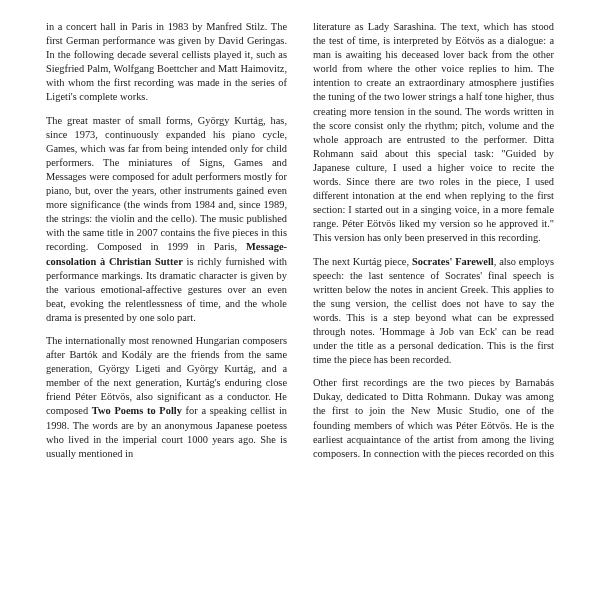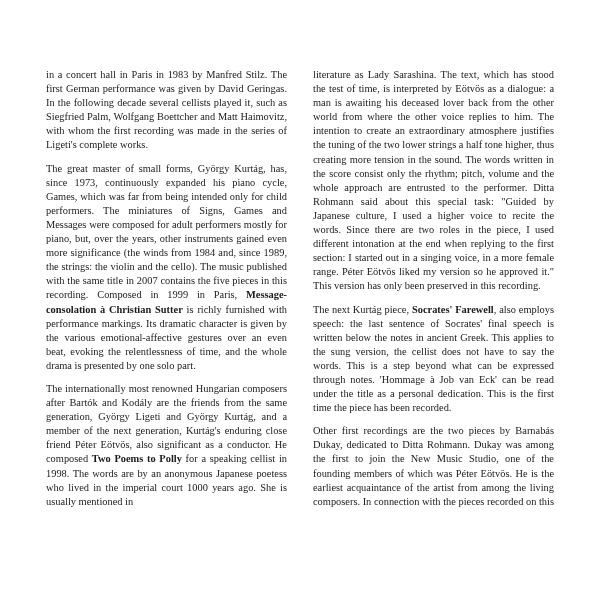--- a/index.html
+++ b/index.html
@@ -12,21 +12,21 @@
     height: 600px;
     font-family: "Liberation Serif", serif;
     color: #1a1a1a;
     overflow: hidden;
   }
   .page {
     position: relative;
     width: 600px;
     height: 600px;
     box-sizing: border-box;
-    padding: 68px 46px 30px 46px;
+    padding: 20px 46px 30px 46px;
   }
   .columns {
     display: flex;
     gap: 26px;
     height: 100%;
   }
   .col {
     flex: 1 1 0;
     min-width: 0;
   }

